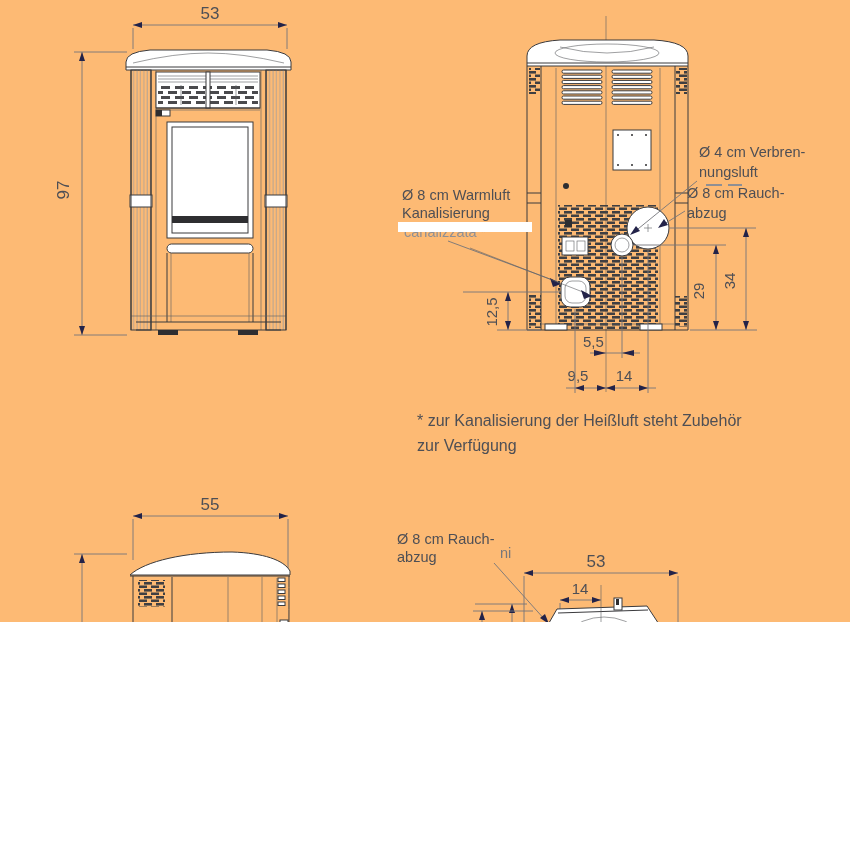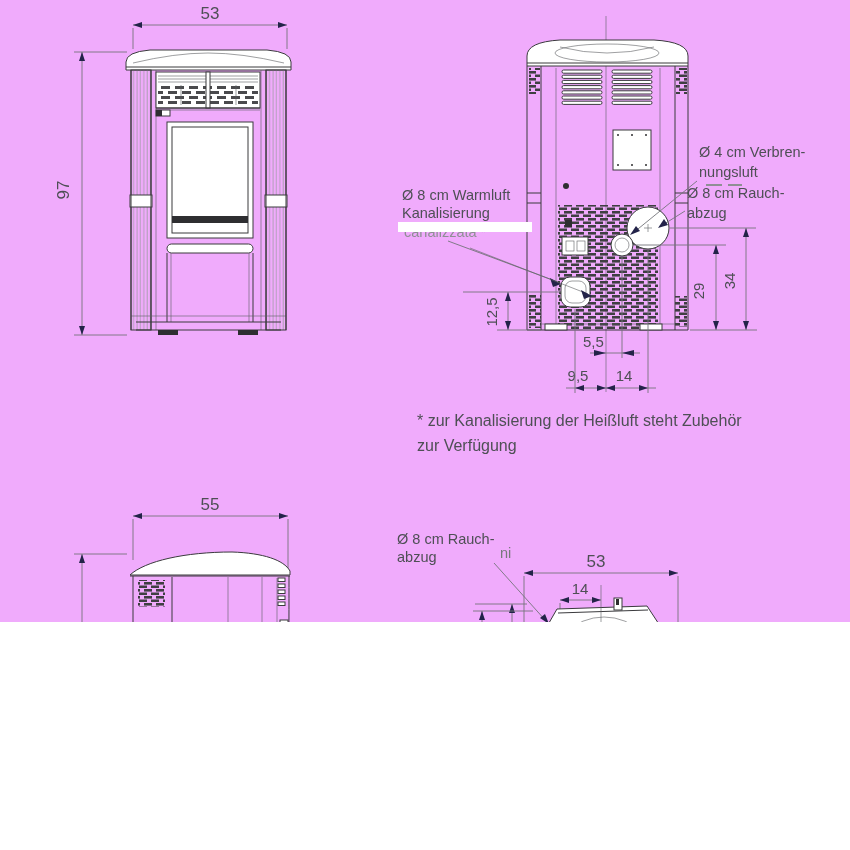--- a/index.html
+++ b/index.html
@@ -1,16 +1,16 @@
 <!DOCTYPE html>
 <html><head>
 <meta charset="utf-8">
 <style>
   html,body{margin:0;padding:0;background:#ffffff;}
-  #page{position:relative;width:850px;height:622px;background:#f0abfc;overflow:hidden;}
+  #page{position:relative;width:850px;height:622px;background:#fdba74;overflow:hidden;}
   svg text{font-family:"Liberation Sans", sans-serif;fill:#4e4f55;}
   .t17{font-size:17px;}
   .t15{font-size:15px;}
   .t14{font-size:14.5px;}
   .tfoot{font-size:16px;}
   .remn{fill:#8e8f94;}
   .remn2{fill:#77787c;}
   .ln{fill:none;stroke:#3a3a3d;stroke-width:1;}
   .lnw{fill:#ffffff;stroke:#3a3a3d;stroke-width:1;}
   .thin{fill:none;stroke:#5d5e62;stroke-width:0.6;}

